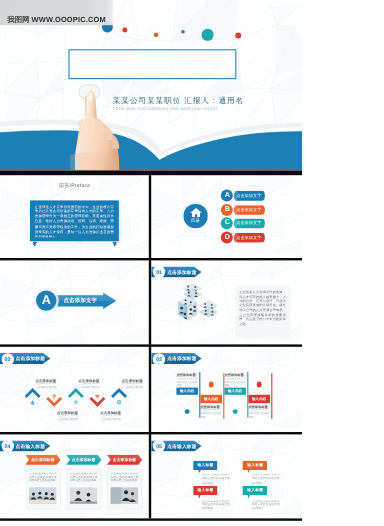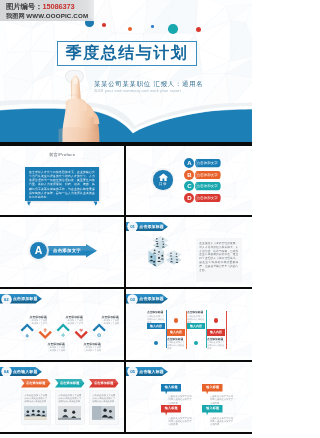--- a/index.html
+++ b/index.html
@@ -226,28 +226,26 @@
     </svg>
 
     <div class="dot" style="left:85px;top:18px;width:8.5px;height:8.5px;background:#1d7ab0;"></div>
     <div class="dot" style="left:102px;top:23px;width:3.6px;height:3.6px;background:#d83a31;"></div>
     <div class="dot" style="left:128px;top:27px;width:4px;height:4px;background:#e8622c;"></div>
     <div class="dot" style="left:151px;top:25px;width:2.6px;height:2.6px;background:#2f7fd0;"></div>
     <div class="dot" style="left:168px;top:24px;width:9.5px;height:9.5px;background:#19a8ad;"></div>
     <div class="dot" style="left:196px;top:27px;width:5px;height:5px;background:#d83a31;"></div>
 
     <div class="cover-titlebox" style="left:57px;top:41px;width:138px;height:22.5px;"></div>
-    <div class="cover-title" style="left:57px;top:41px;width:140px;text-align:center;">季度总结与计划</div>
 
 
     <div class="cover-by" style="left:94px;top:79.5px;">某某公司某某职位   汇报人：通用名</div>
     <div class="cover-eng" style="left:94px;top:87.5px;">2018 year end summary and work plan report</div>
 
     <div class="wm-band"></div>
-    <div class="wm-l1"><span>图片编号：</span><span class="num">15086373</span></div>
     <div class="wm-l2"><span>我图网</span>&nbsp;<span class="url">WWW.OOOPIC.COM</span></div>
   </div>
 
   <div class="cell" style="left:0;top:145.7px;width:124.4px;height:69.1px;">
     <svg class="lp" viewBox="0 0 126 72" preserveAspectRatio="none">
         <use href="#lp"></use>
       </svg>
     <div class="s-title" style="left:0;top:6.5px;width:124.4px;text-align:center;font-size:4.2px;color:#5a646d;letter-spacing:.2px;">前言/Preface</div>
     <div style="position:absolute;left:25px;top:21.5px;width:74px;height:34px;background:#1a7cb5;box-shadow:1px 1px 2px rgba(0,0,0,.13);"></div>
     <div style="position:absolute;left:29px;top:24.5px;width:66px;height:28px;overflow:hidden;color:#fff;font-size:2.8px;line-height:4.1px;text-align:justify;letter-spacing:.1px;">在全球化人才竞争日益激烈的今天，企业的核心竞争力已从资金与设备的竞争转向人才的竞争。人力资源管理作为一项独立的管理职能，其重要性日益凸显。做好人力资源规划、招聘、培训、绩效、薪酬与员工关系等模块的工作，为企业的持续发展提供坚实的人才保障，是每一位人力资源从业者的责任与使命所在。</div>

